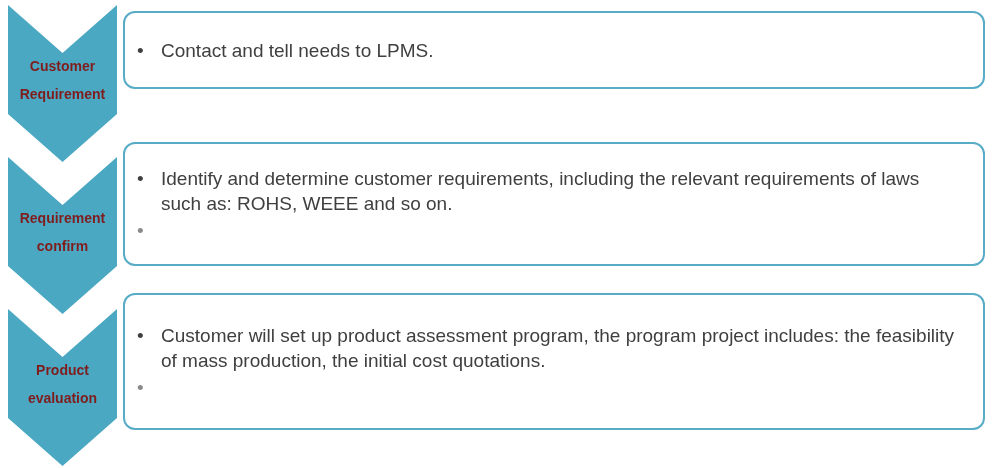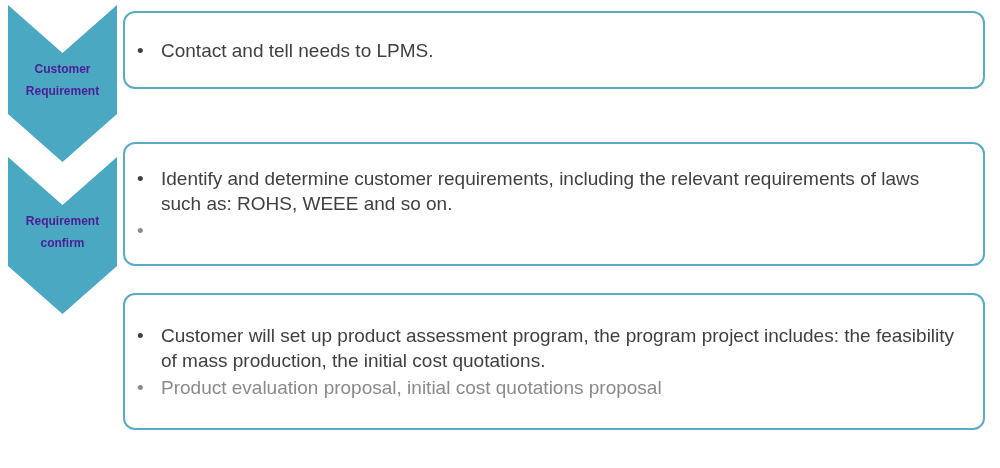--- a/index.html
+++ b/index.html
@@ -24,24 +24,24 @@
     background: #4ba8c2;
     clip-path: polygon(0% 0%, 50% 30.5%, 100% 0%, 100% 69.5%, 50% 100%, 0% 69.5%);
     display: flex;
     align-items: center;
     justify-content: center;
   }
   .chevron.c1 { top: 5px; }
   .chevron.c2 { top: 157px; }
   .chevron.c3 { top: 309px; }
   .chevron-label {
-    color: #4c1d95;
+    color: #7f1d1d;
     font-weight: bold;
-    font-size: 12px;
-    line-height: 22px;
+    font-size: 14px;
+    line-height: 28px;
     text-align: center;
     white-space: pre-line;
     transform: translateY(-4px);
     width: 100%;
   }
   
   .stepbox {
     position: absolute;
     left: 123px;
     width: 862px;
@@ -107,27 +107,30 @@
         <span class="dot">•</span>
         <span class="txt">Identify and determine customer requirements, including the relevant requirements of laws
 such as: ROHS, WEEE and so on.</span>
       </li>
       <li class="bullet muted">
         <span class="dot">•</span>
       </li>
     </ul>
   </div>
 
+  <div class="chevron c3">
+    <div class="chevron-label">Product
+evaluation</div>
+  </div>
   <div class="stepbox b3">
     <ul class="bullets">
       <li class="bullet">
         <span class="dot">•</span>
         <span class="txt">Customer will set up product assessment program, the program project includes: the feasibility
 of mass production, the initial cost quotations.</span>
       </li>
       <li class="bullet muted">
         <span class="dot">•</span>
-        <span class="txt">Product evaluation proposal, initial cost quotations proposal</span>
       </li>
     </ul>
   </div>
 
 </div>
 
 </body></html>

